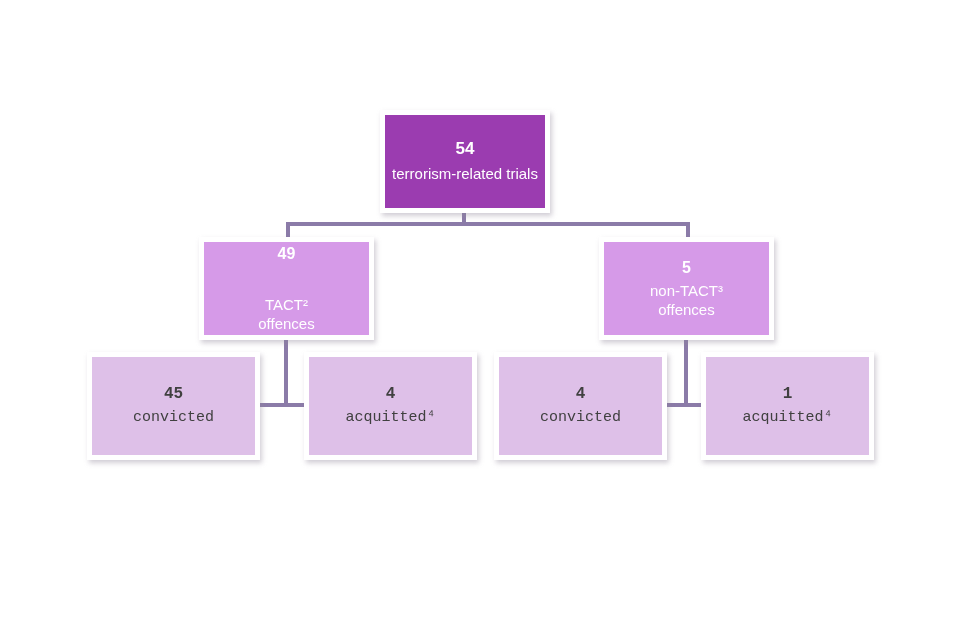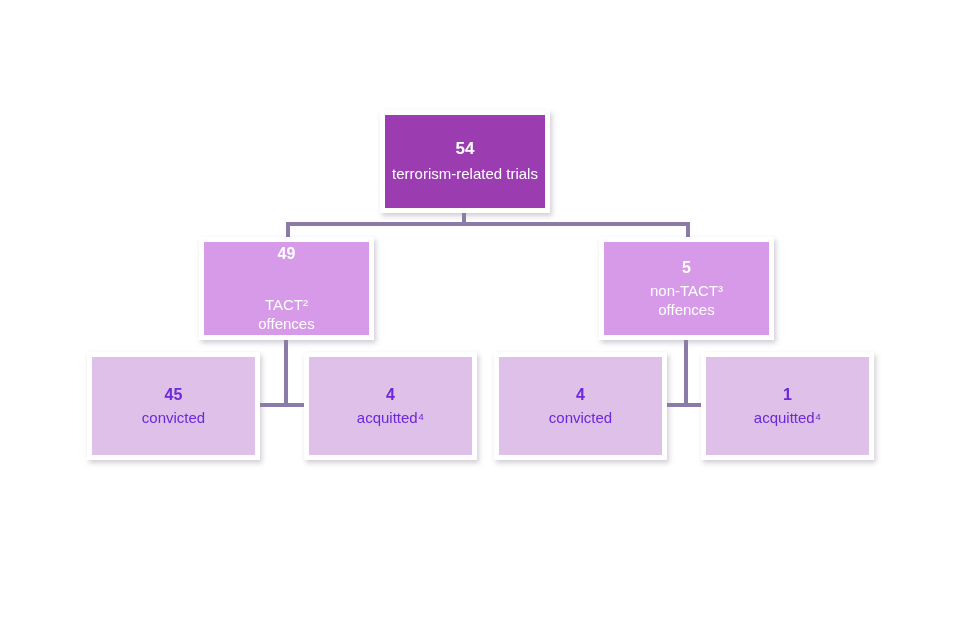--- a/index.html
+++ b/index.html
@@ -60,21 +60,22 @@
 
   
   .level-2 {
     background: #d69ae8;
     color: #ffffff;
   }
 
   
   .level-3 {
     background: #dec0e8;
-    color: #6d28d9;
+    color: #404040;
+    font-family: Liberation Mono, monospace;
   }
   .level-3 .num { font-size: 16px; }
 </style>
 </head>
 <body>
 
 <div id="flowchart">
 
   <div class="conn conn-v" style="left:462px; top:212px; height:14px;"></div>
   <div class="conn conn-h" style="left:286px; top:222px; width:404px;"></div>

